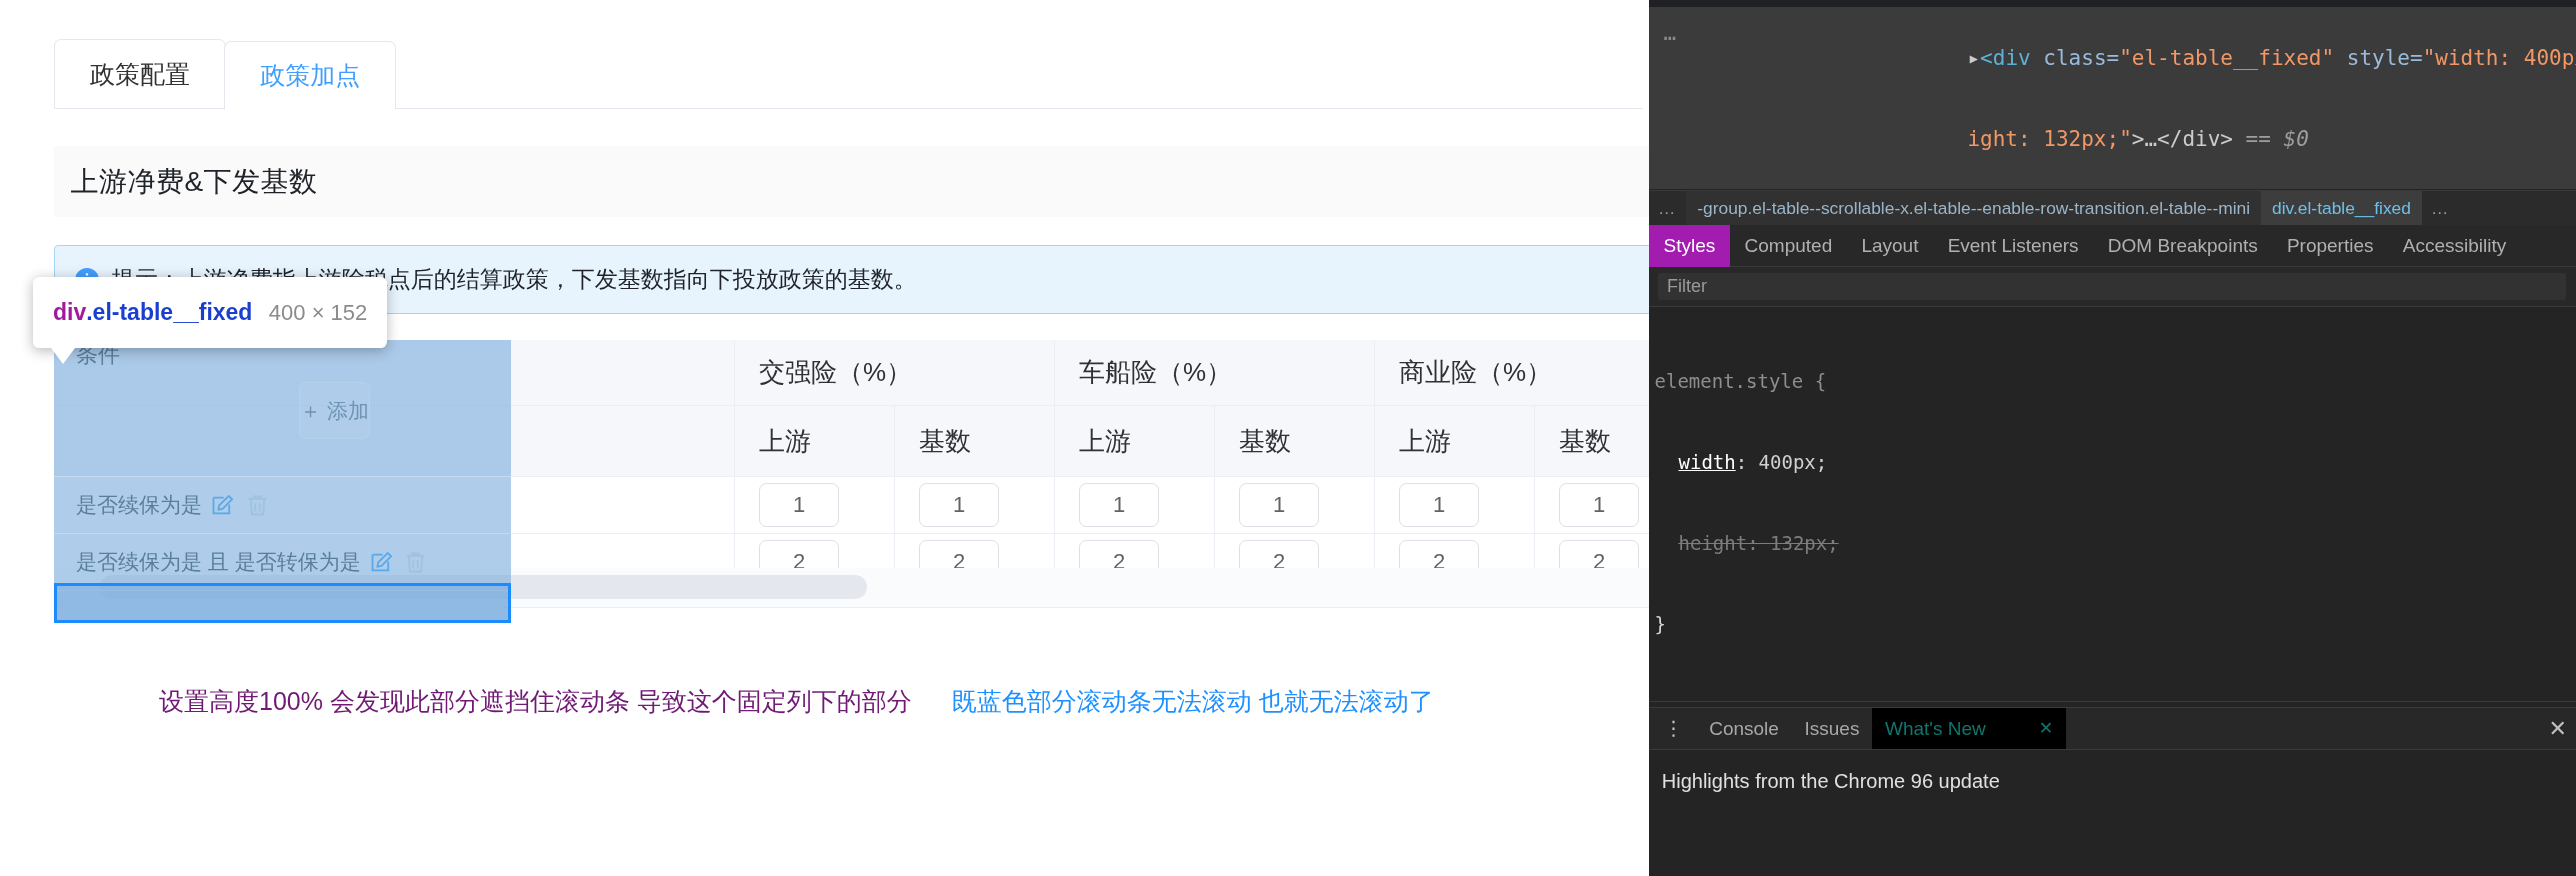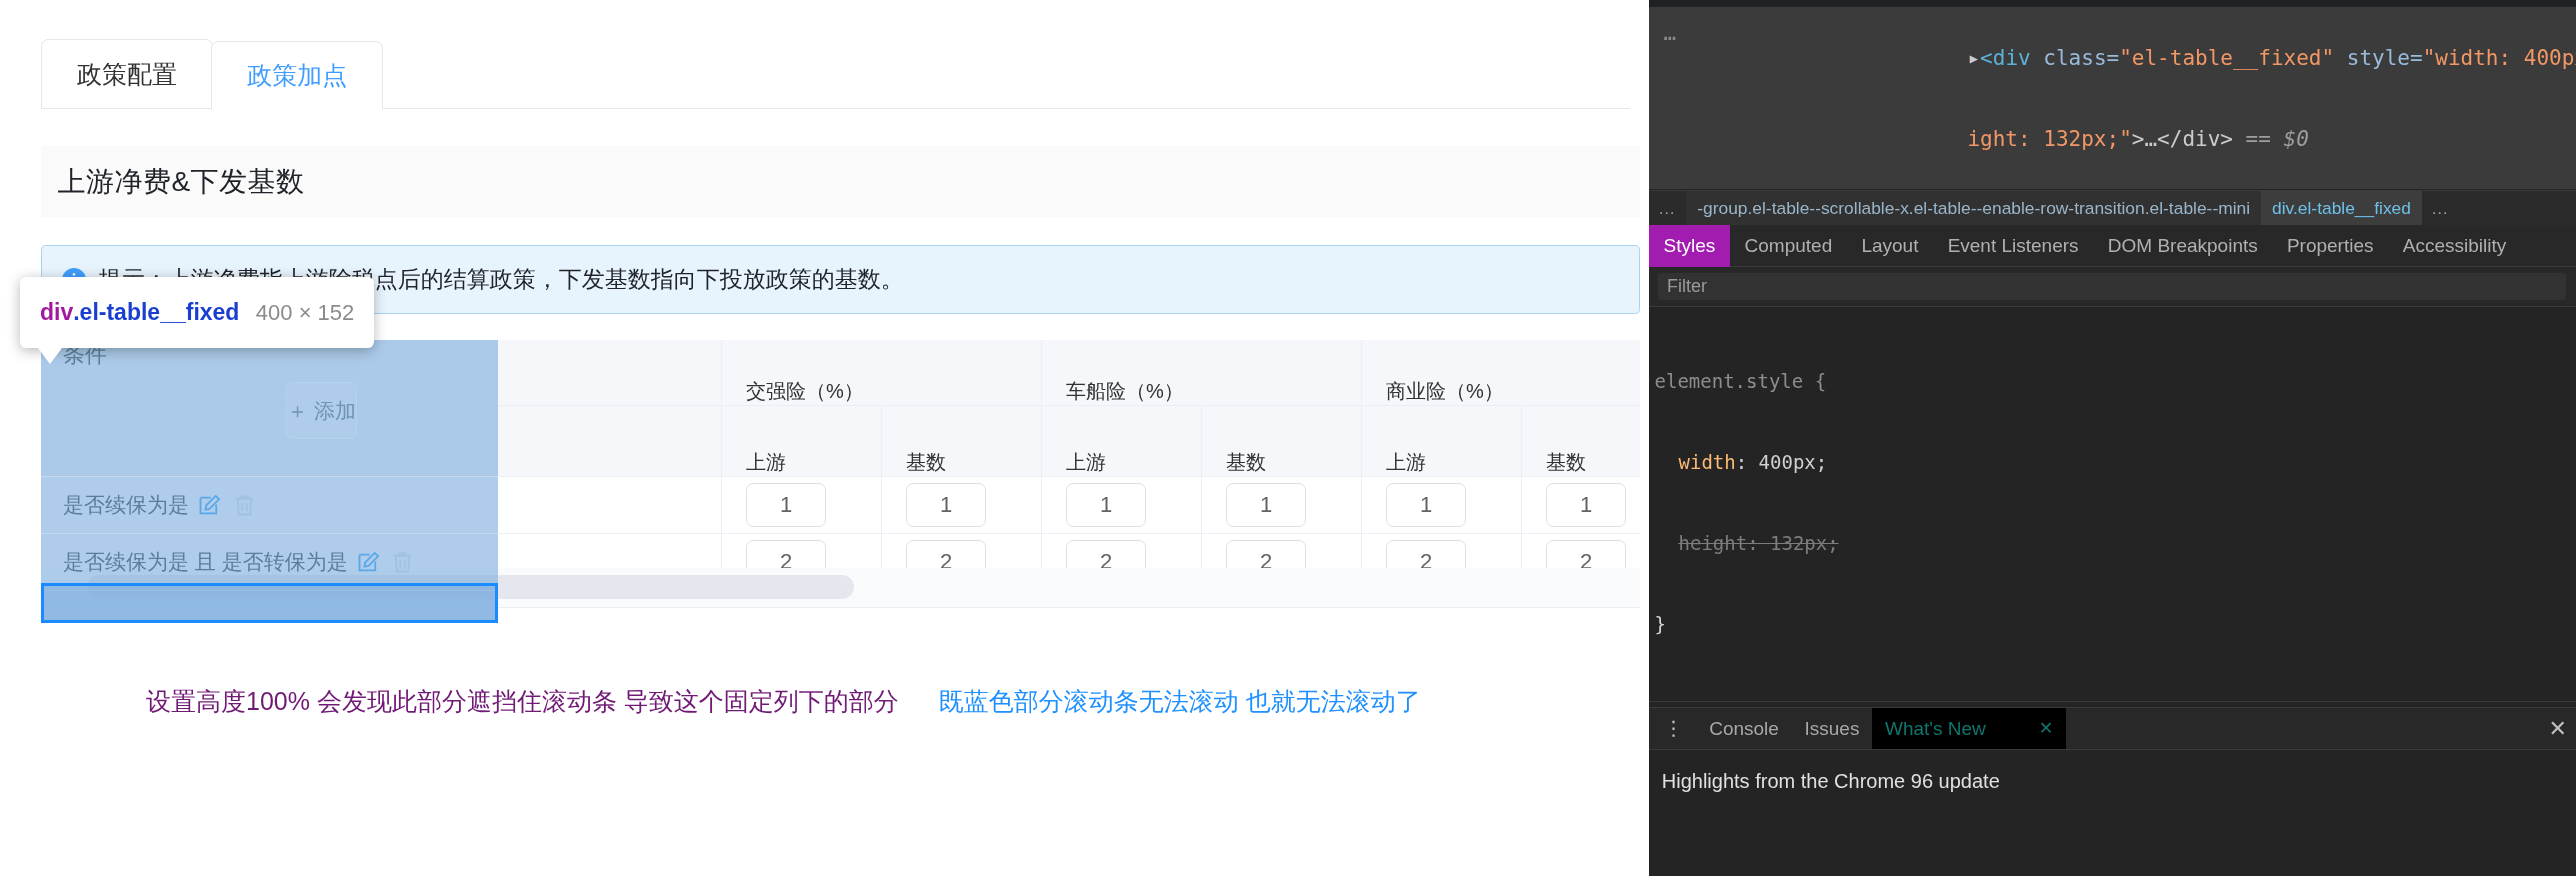--- a/index.html
+++ b/index.html
@@ -7,21 +7,21 @@
     margin: 0; padding: 0;
     width: 2576px; height: 877px;
     overflow: hidden;
     font-family: "Liberation Sans", "DejaVu Sans", sans-serif;
     background: #ffffff;
   }
   #root { position: relative; width: 2576px; height: 877px; }
 
   
   #page {
-    position: absolute; left: 0; top: 0;
+    position: absolute; left: 13px; top: 0;
     width: 1640px; height: 877px;
     background: #ffffff;
     overflow: hidden;
   }
 
   
   .tabs-wrap { position: absolute; left: 41px; top: 40px; width: 1589px; }
   .tabs-row { display: flex; align-items: flex-end; height: 69px; border-bottom: 1.8px solid #e4e7ed; }
   .tab {
     height: 69px; padding: 0 35px;
@@ -74,21 +74,21 @@
     position: absolute; left: 0; top: 0; width: 1599px; height: 283px;
     overflow: hidden;
   }
   .inner-table { width: 1809px; }
   .hrow1 { display: flex; height: 66px; background: #f5f7fa; }
   .hrow2 { display: flex; height: 71px; background: #f5f7fa; }
   .brow  { display: flex; height: 57px; background: #ffffff; }
   .cellpad { padding: 0 24px; display: flex; align-items: center; }
   .hcell {
     border-right: 1.8px solid #ebeef5; border-bottom: 1.8px solid #ebeef5;
-    color: #303133; font-size: 20px; align-items: flex-end;
+    color: #303133; font-size: 26px;
   }
   .bcell {
     border-right: 1.8px solid #ebeef5; border-bottom: 1.8px solid #ebeef5;
     justify-content: flex-start;
   }
   .numbox {
     width: 80px; height: 44px;
     border: 1.8px solid #dcdfe6; border-radius: 7.3px;
     background: #fff;
     display: flex; align-items: center; justify-content: center;
@@ -241,21 +241,21 @@
     font-size: 19px; line-height: 27px;
   }
   .rule {
     border-bottom: 0.9px solid #3a3a3a;
     padding: 7.3px 0 9px 5.5px;
     position: relative;
     white-space: pre-wrap;
   }
   .sel-txt   { color: #d6d6d6; }
   .sel-dim   { color: #8d8d8d; }
-  .prop      { color: #fdba74; padding-left: 24px; }
+  .prop      { color: #ffffff; padding-left: 24px; text-decoration: underline; }
   .pval      { color: #d0d0d0; }
   .strike    { text-decoration: line-through; color: #7d7d7d; }
 
   .drawer-tabs {
     position: absolute; left: 0; top: 707px;
     width: 927px; height: 42px;
     background: #282828;
     display: flex; align-items: center;
     font-family: "Liberation Sans", sans-serif; font-size: 19px;
     border-top: 0.9px solid #3a3a3a;

